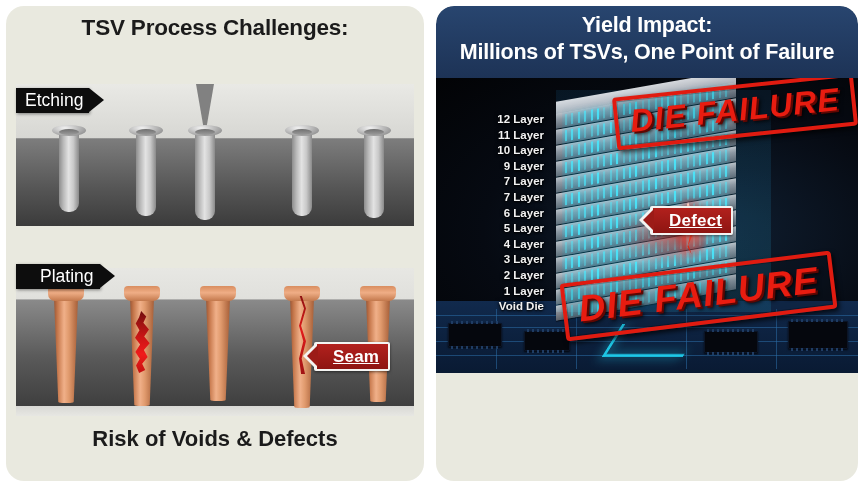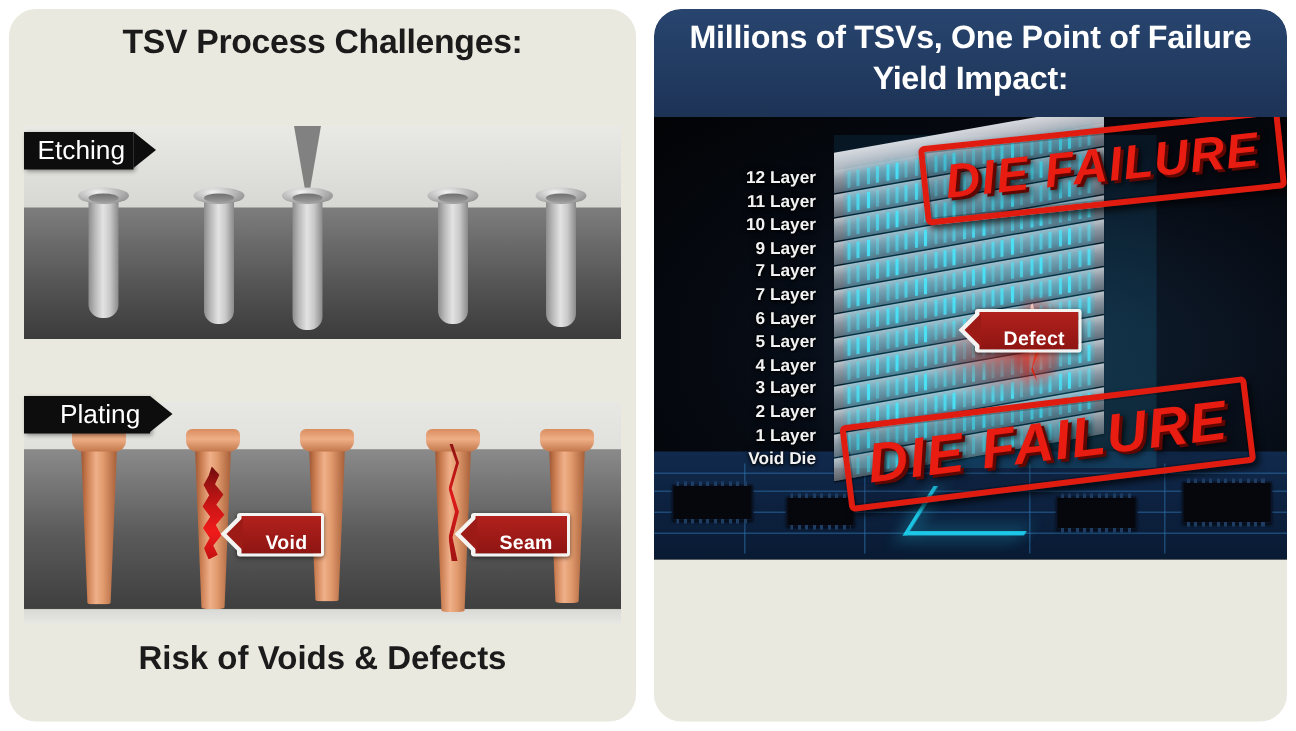--- a/index.html
+++ b/index.html
@@ -39,24 +39,24 @@
     background:linear-gradient(#d98d5f 0%,#efae86 45%,#c3784c 100%);}
 
   .void-blob{position:absolute;width:17px;height:62px;
     background:linear-gradient(#6e0d0d 0%,#9c1212 18%,#cf1616 45%,#f01b1b 70%,#c41111 100%);
     clip-path:polygon(42% 0,72% 9%,55% 19%,88% 30%,60% 41%,92% 52%,58% 63%,80% 74%,48% 85%,66% 95%,30% 100%,12% 88%,34% 77%,8% 66%,36% 54%,6% 43%,32% 31%,10% 20%,30% 10%);}
   .seam-line{position:absolute;width:7px;height:78px;
     background:linear-gradient(#8e1111,#e01b1b 45%,#a11313);
     clip-path:polygon(40% 0,100% 16%,30% 38%,100% 58%,38% 80%,86% 100%,30% 100%,0 80%,62% 58%,0 38%,72% 16%,10% 0);}
 
   
-  .callout{position:absolute;height:25px;display:flex;align-items:flex-end;
+  .callout{position:absolute;height:25px;display:flex;align-items:center;
     background:linear-gradient(#b2211d,#8e1512);border:2px solid #f4f4f2;
     border-radius:2px;box-shadow:0 1px 3px rgba(0,0,0,.55);padding:0 9px 0 17px;
-    color:#ffffff;font-size:13px;font-weight:bold;letter-spacing:.2px;}
+    color:#ffffff;font-size:17px;font-weight:bold;letter-spacing:.2px;text-decoration:underline;}
   .callout .tip{position:absolute;left:-13px;top:-2px;width:0;height:0;
     border-top:14.5px solid transparent;border-bottom:14.5px solid transparent;
     border-right:14px solid #f4f4f2;}
   .callout .tip-in{position:absolute;left:-9px;top:1px;width:0;height:0;
     border-top:11.5px solid transparent;border-bottom:11.5px solid transparent;
     border-right:11px solid #9c1b17;}
 
   
   .banner{position:absolute;height:25px;display:flex;align-items:center;background:#0d0d0d;
     padding:0 6px 0 9px;color:#ffffff;font-size:17.5px;font-weight:normal;
@@ -200,41 +200,36 @@
         <div class="shaft"></div>
         <div class="cap"></div>
       </div>
     </div>
 
     <div class="banner" style="left:10px;top:258px;padding-left:24px;">
       <span>Plating</span>
       <span class="arrow"></span>
     </div>
 
-    <div class="callout" style="left:152px;top:336px;">
-      <span class="tip"></span>
-      <span class="tip-in"></span>
-      <span>Void</span>
-    </div>
 
     <div class="callout" style="left:308px;top:336px;">
       <span class="tip"></span>
       <span class="tip-in"></span>
       <span>Seam</span>
     </div>
 
     <div id="left-bottom-caption">Risk of Voids &amp; Defects</div>
   </div>
 
   <div id="right-panel">
 
     <div id="right-title-bar"></div>
     <div id="right-title">
+      <div>Yield Impact:</div>
       <div>Millions of TSVs, One Point of Failure</div>
-      <div>Yield Impact:</div>
     </div>
 
     <div id="stack-scene">
 
       <div id="pcb">
         <div class="trace" style="left:0;top:14px;width:422px;"></div>
         <div class="trace" style="left:0;top:26px;width:422px;"></div>
         <div class="trace" style="left:0;top:40px;width:422px;"></div>
         <div class="trace" style="left:0;top:54px;width:422px;"></div>
         <div class="trace v" style="left:60px;top:8px;height:60px;"></div>

